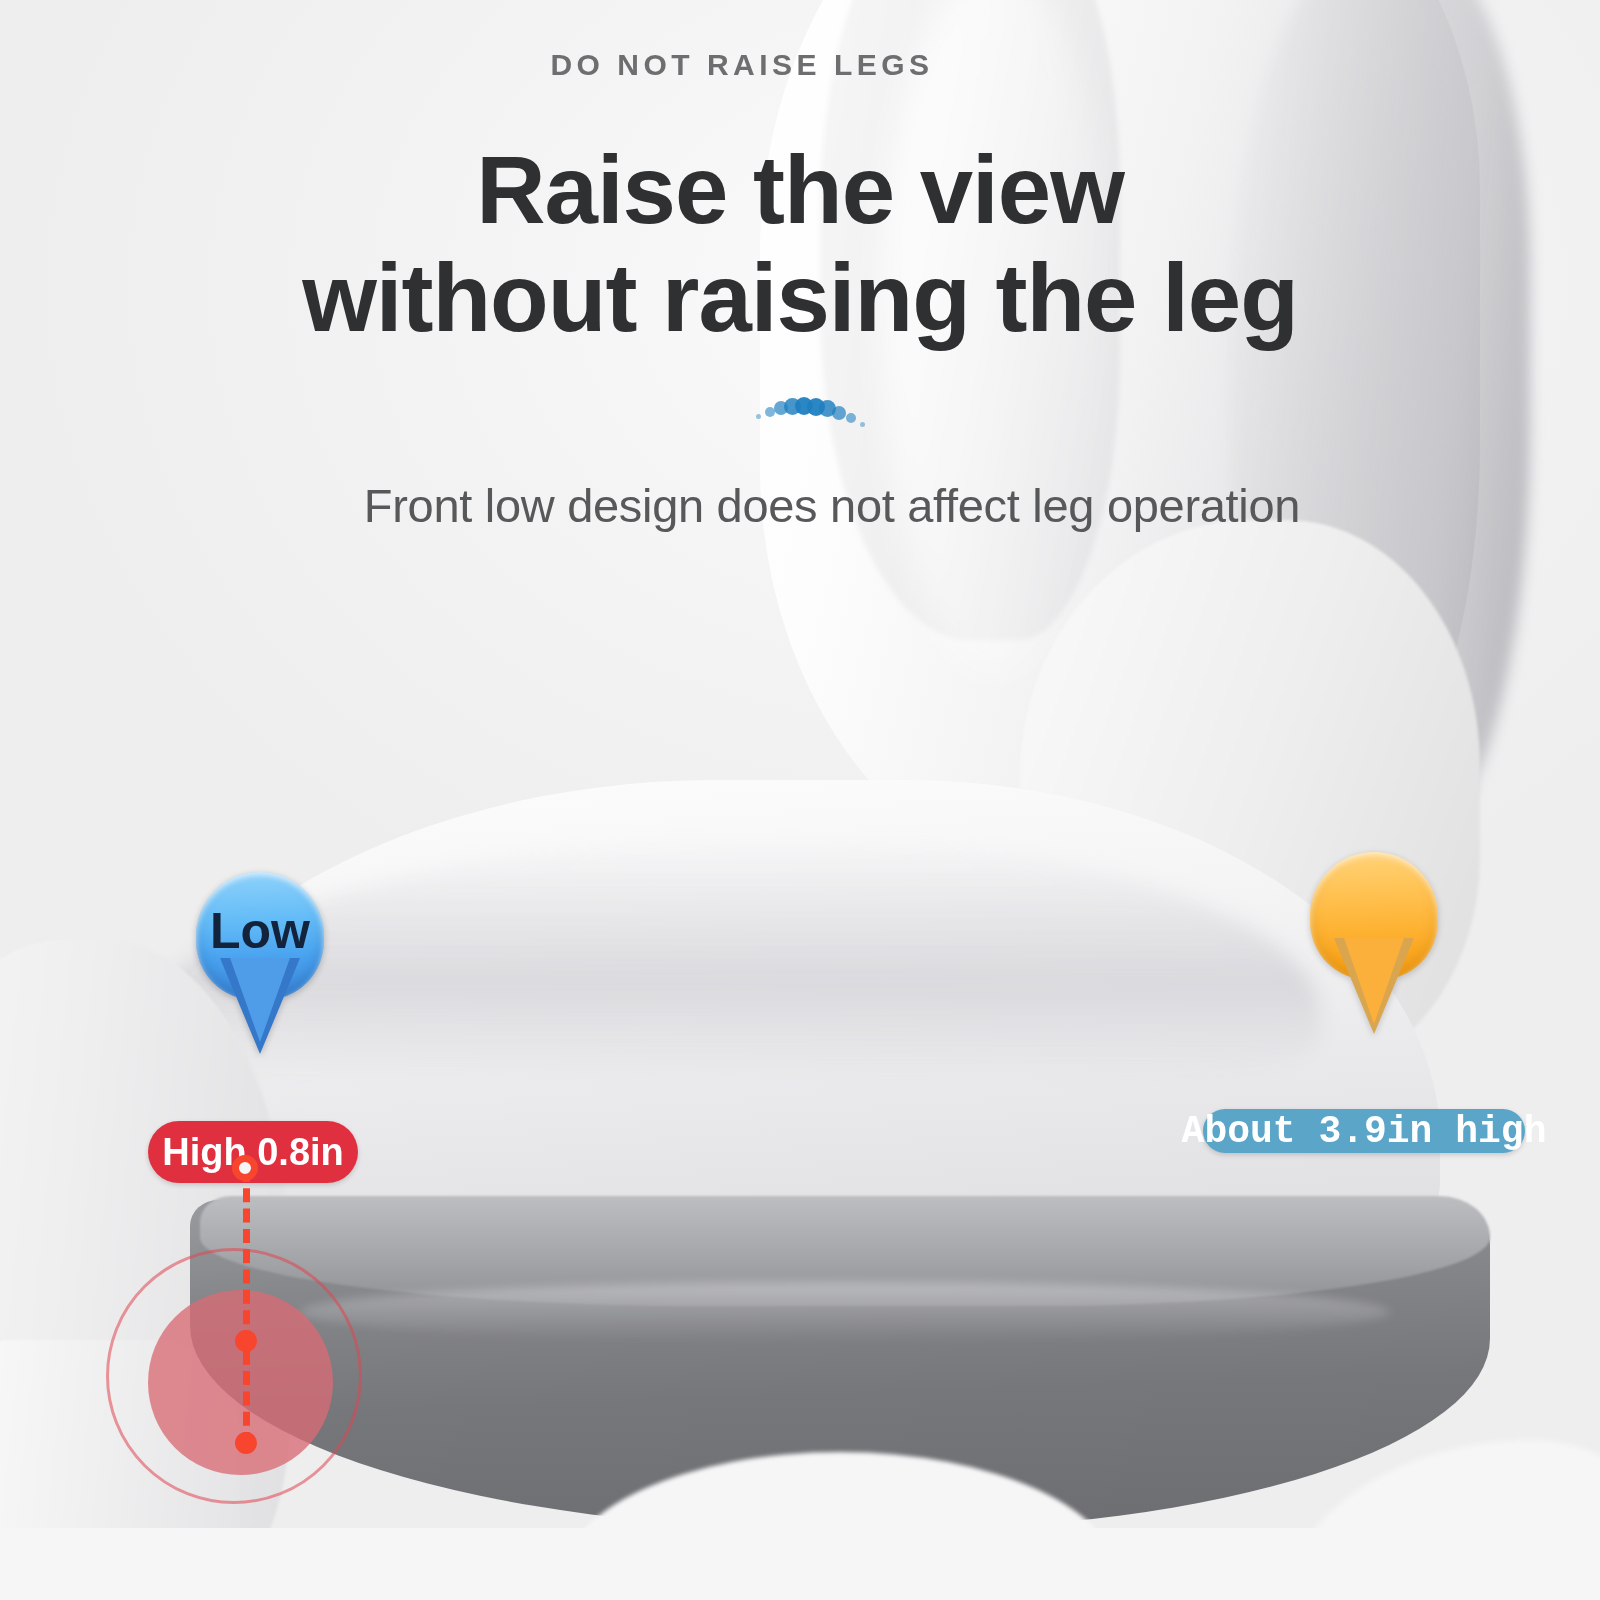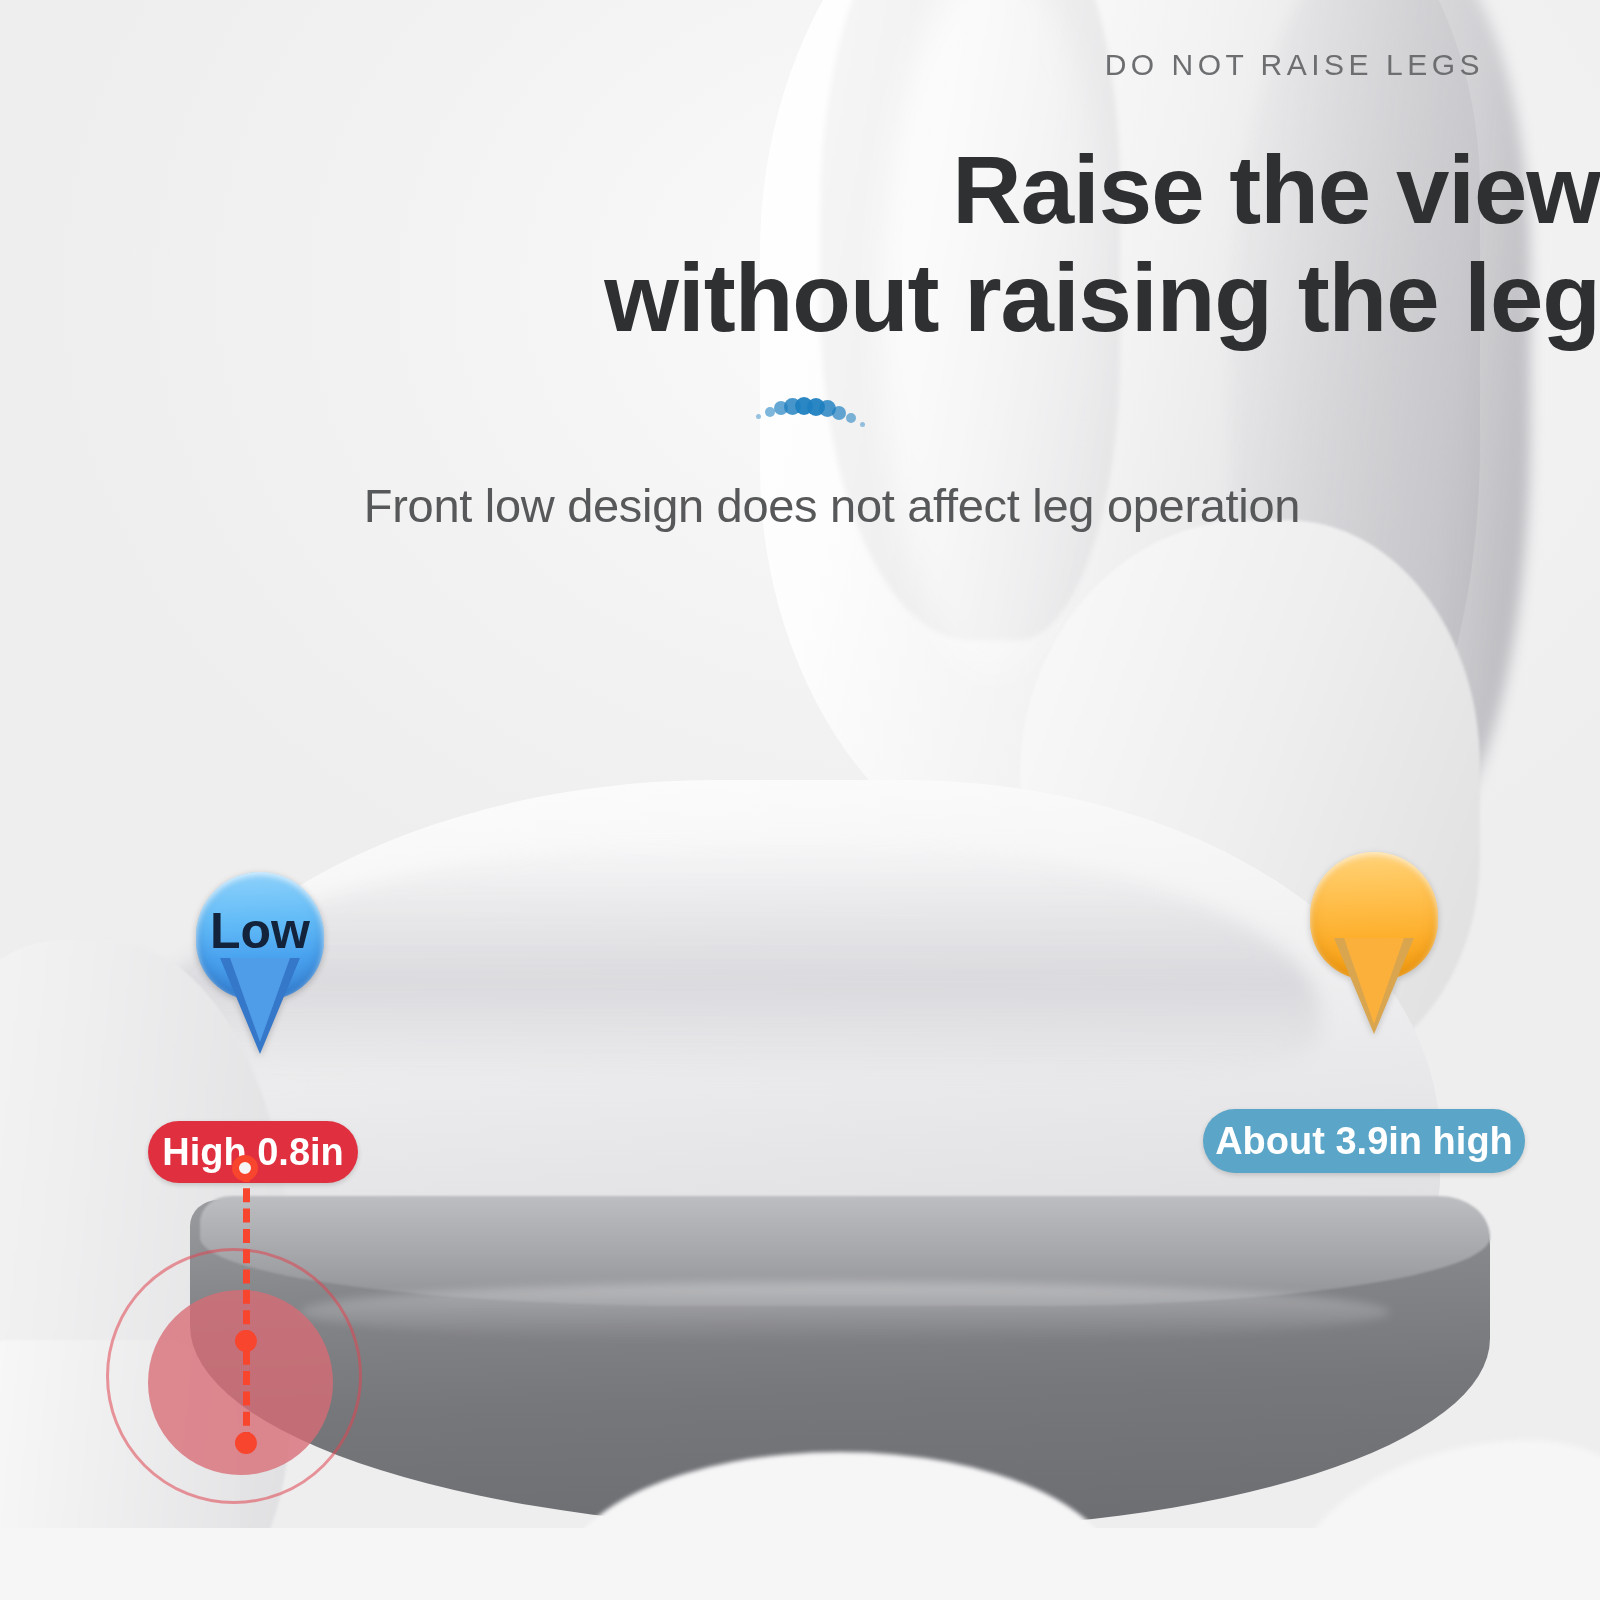--- a/index.html
+++ b/index.html
@@ -101,25 +101,25 @@
     position:absolute;left:1280px;top:1440px;width:420px;height:180px;
     background:#f6f6f7;border-radius:60% 40% 0 0 / 100% 100% 0 0;
     filter:blur(3px);
   }
   .floor{
     position:absolute;left:0;top:1528px;width:1600px;height:80px;background:#f6f6f7;
   }
 
   
   .eyebrow{
-    position:absolute;left:0;top:48px;width:1484px;text-align:right;
-    font-size:30px;letter-spacing:4.5px;color:#6d6e70;font-weight:400;
+    position:absolute;left:0;top:48px;width:1484px;text-align:center;
+    font-size:30px;letter-spacing:4.5px;color:#6d6e70;font-weight:700;
   }
   .headline{
-    position:absolute;left:0;top:136px;width:1600px;text-align:right;
+    position:absolute;left:0;top:136px;width:1600px;text-align:center;
     color:#2f3032;font-weight:700;font-size:96px;line-height:1.12;
     letter-spacing:-1px;white-space:pre-line;
   }
   .subhead{
     position:absolute;left:0;top:478px;width:1600px;text-align:center;
     color:#575859;font-weight:400;font-size:47px;letter-spacing:-0.3px;padding-left:32px;
   }
 
   
   .dotarc{position:absolute;left:752px;top:386px;width:120px;height:42px;}
@@ -159,21 +159,21 @@
   #pin-high .label{color:#3d2a07;}
 
   
   .pill{
     position:absolute;display:flex;align-items:center;justify-content:center;
     color:#ffffff;font-weight:700;border-radius:999px;white-space:nowrap;
     box-shadow:0 2px 5px rgba(0,0,0,.16);
     margin-top:46px;
   }
   #pill-red{left:148px;top:1075px;width:210px;height:62px;background:#e03040;font-size:38px;}
-  #pill-blue{left:1203px;top:1063px;width:322px;height:64px;background:#5aa5c8;font-size:38px;}
+  #pill-blue{left:1203px;top:1063px;width:322px;height:44px;background:#5aa5c8;font-size:38px;font-family:Liberation Mono, monospace;}
 
   
   .ring-outer{
     position:absolute;left:106px;top:1248px;width:250px;height:250px;
     border:3px solid rgba(224,70,80,.55);border-radius:50%;
   }
   .ring-fill{
     position:absolute;left:148px;top:1290px;width:185px;height:185px;
     border-radius:50%;background:rgba(216,108,116,.78);
   }

